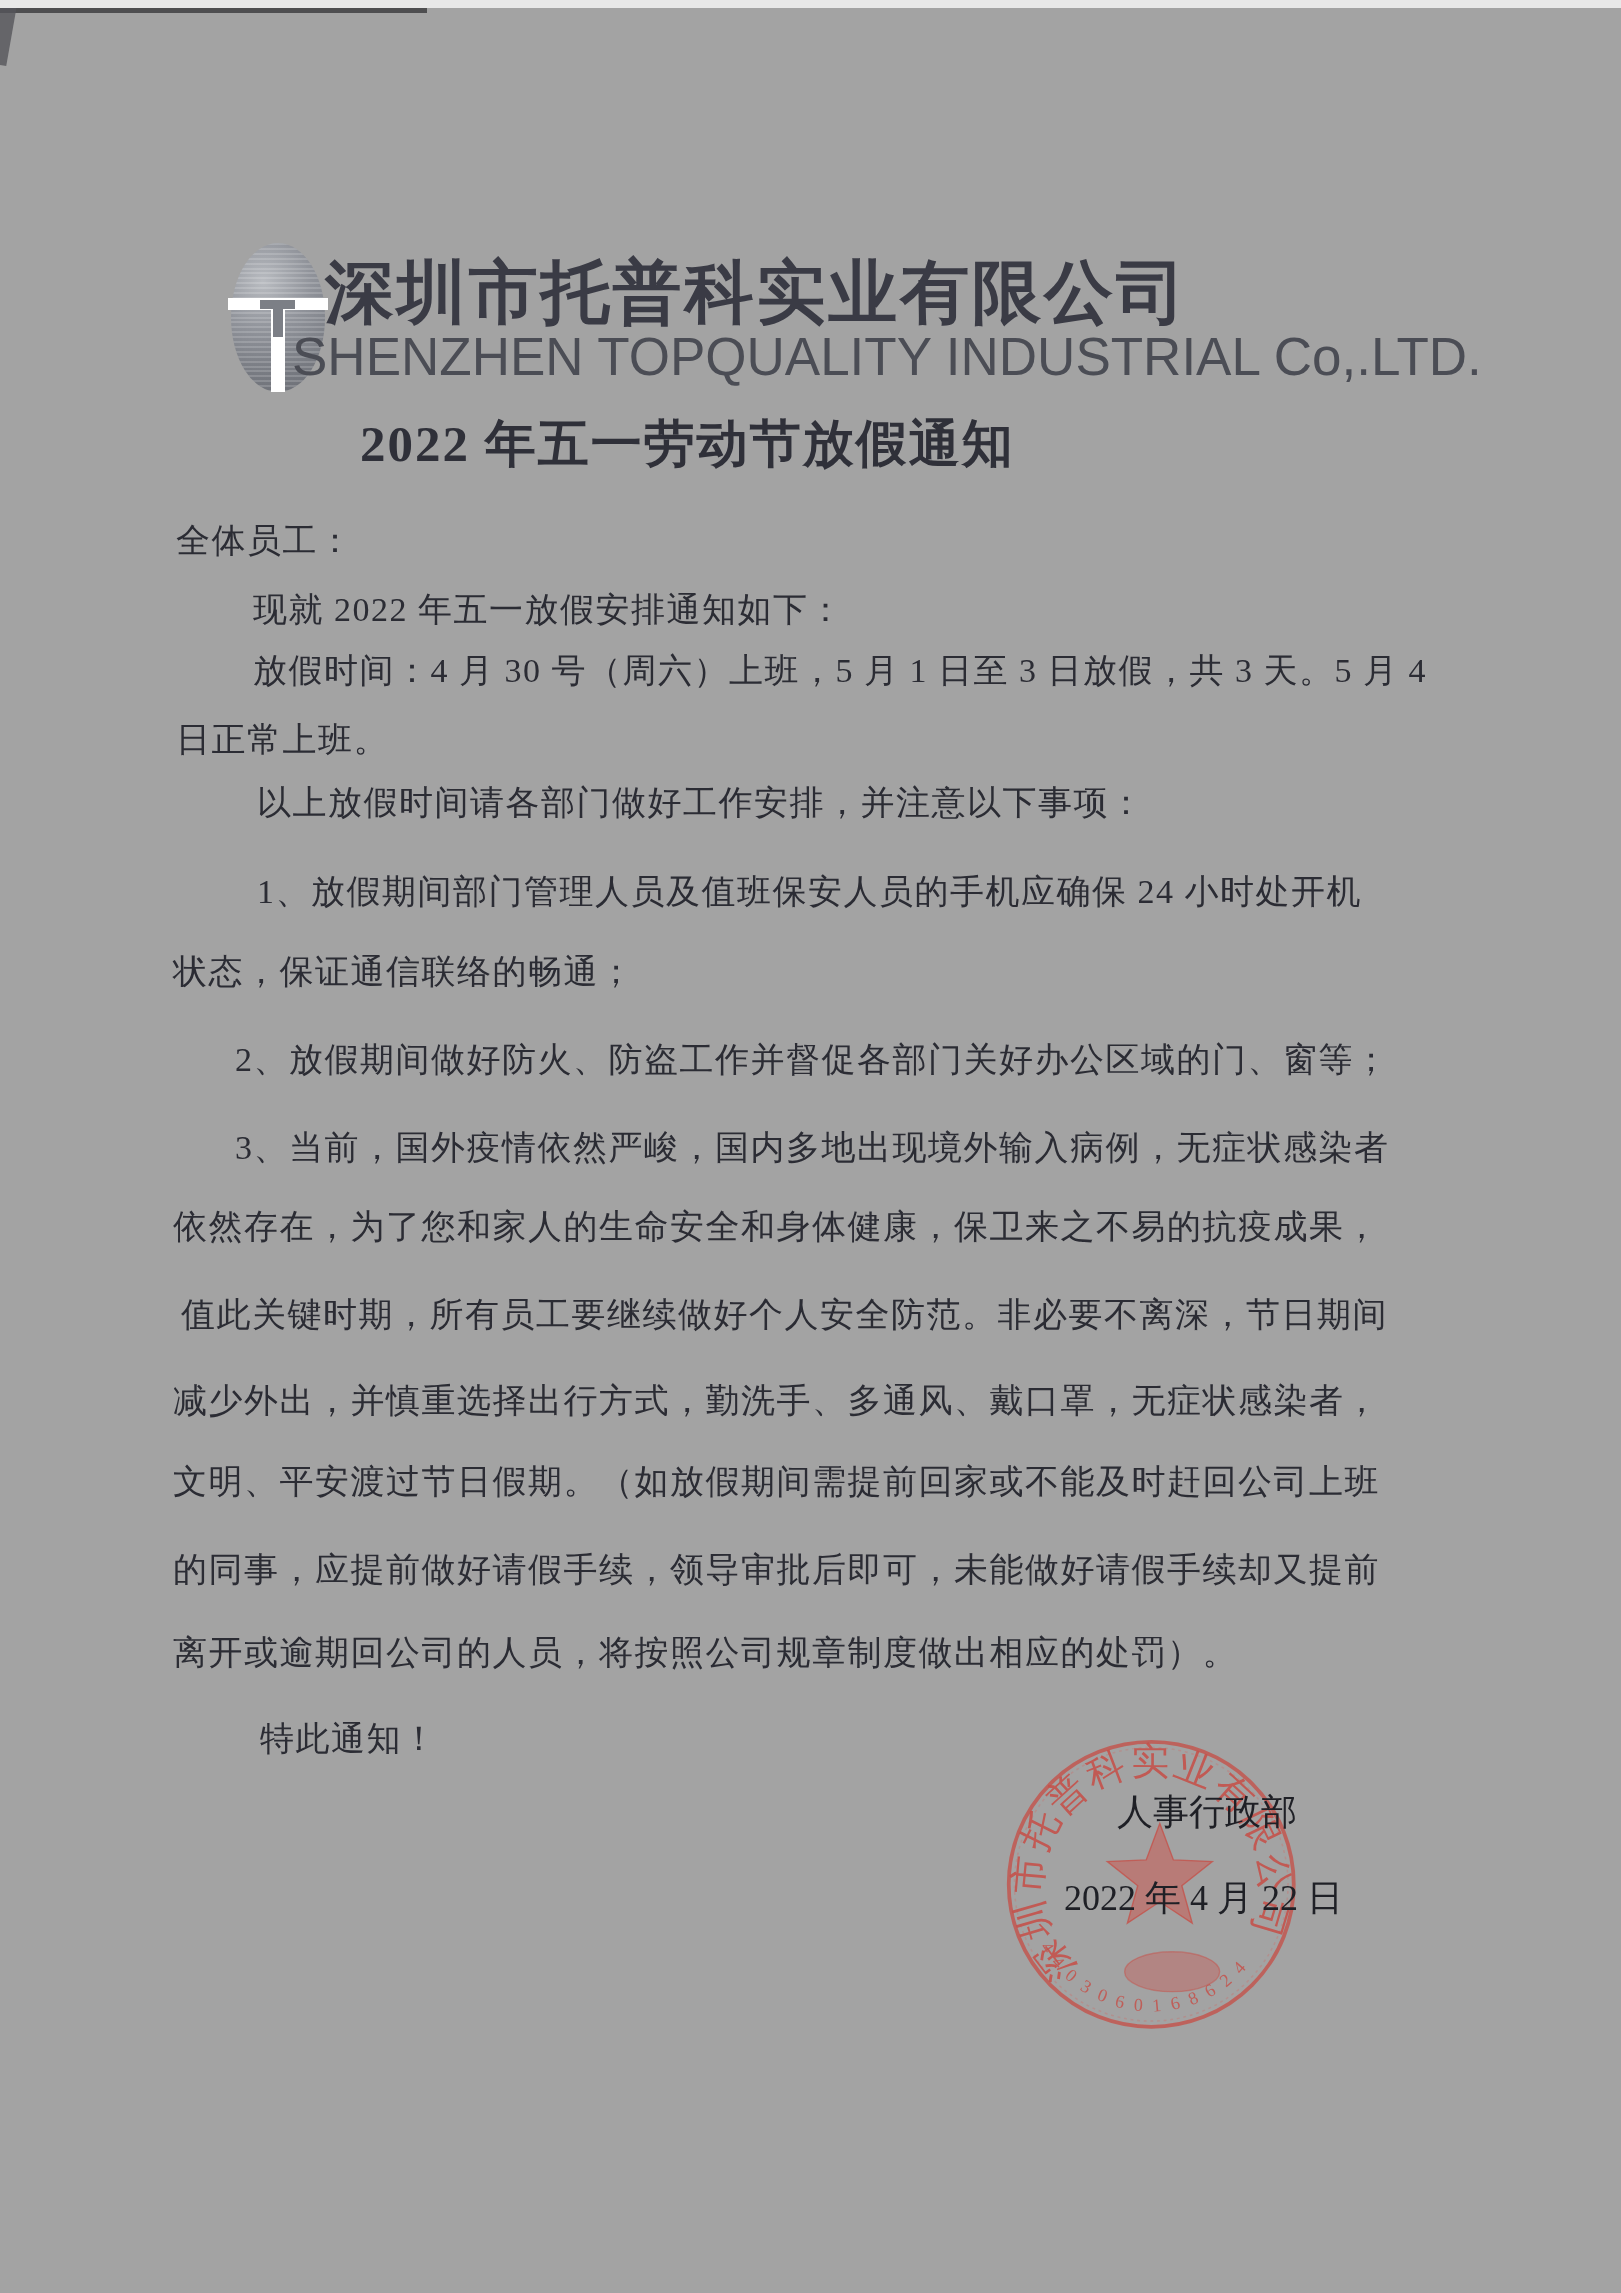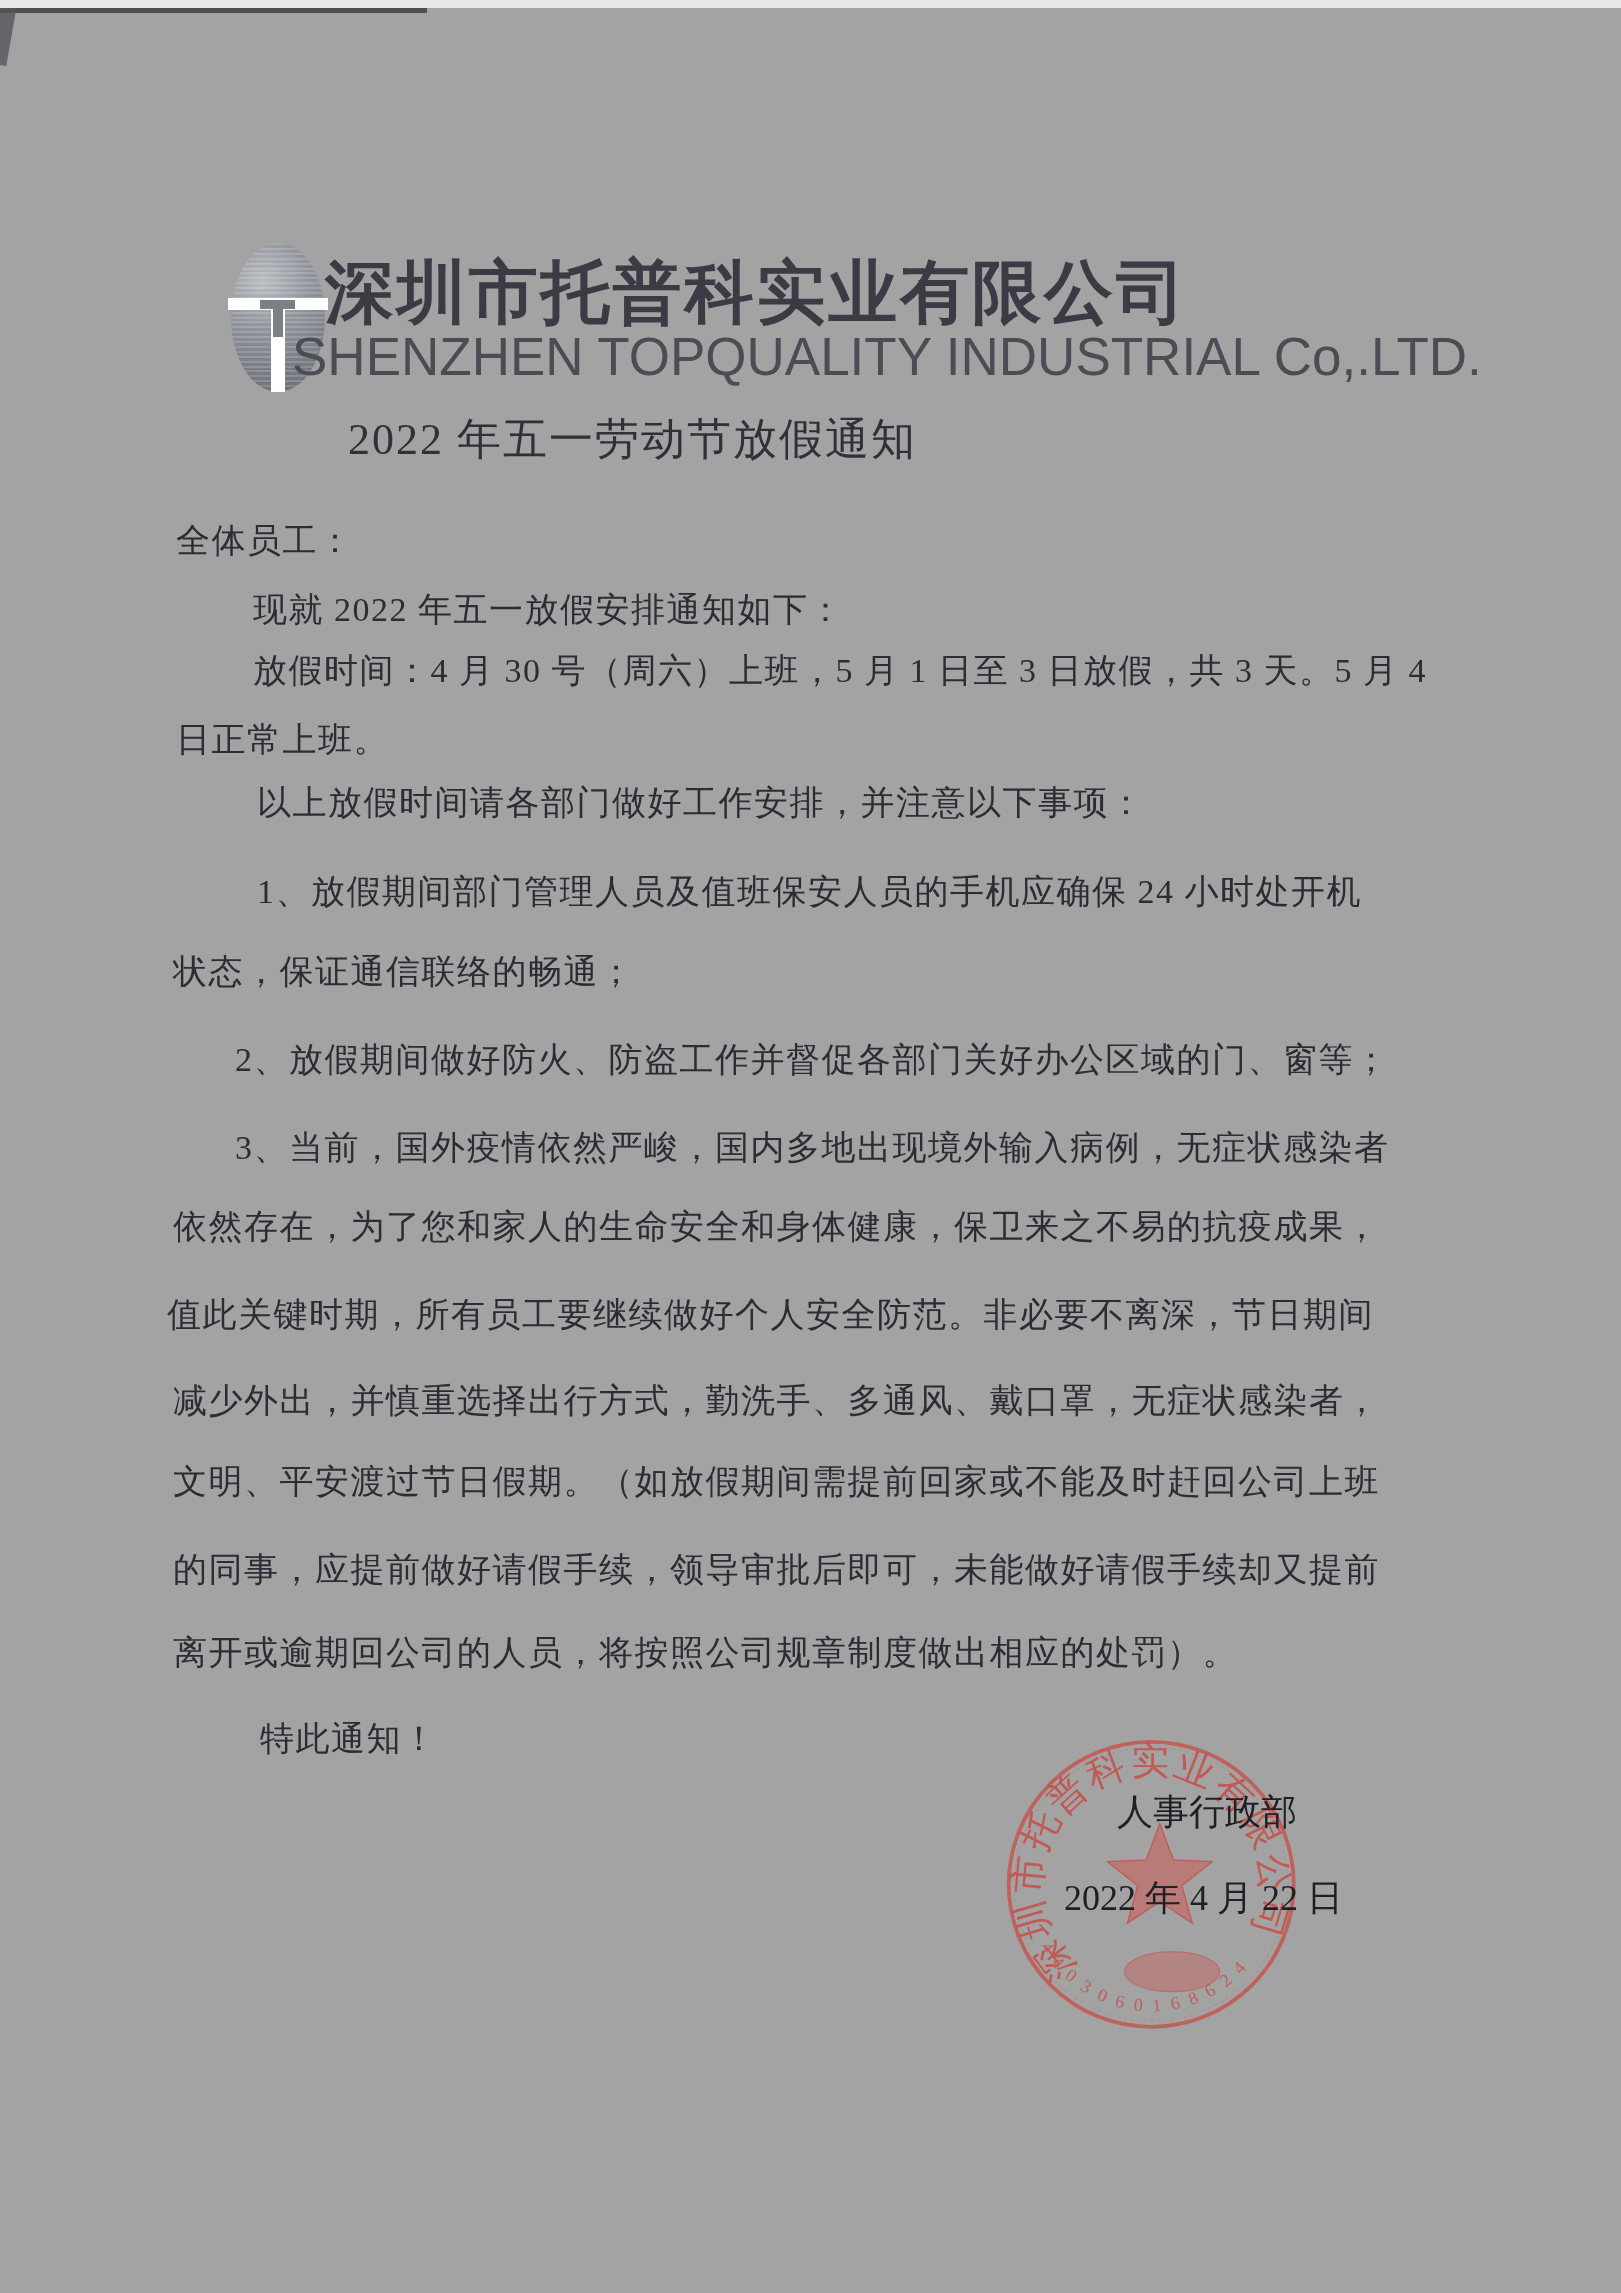--- a/index.html
+++ b/index.html
@@ -32,22 +32,22 @@
   .company-cn{
     position:absolute;left:325px;top:239px;
     font-size:69px;letter-spacing:2.9px;font-weight:700;color:#3a3b45;white-space:nowrap;
   }
   .company-en{
     position:absolute;left:292px;top:318px;
     font-family:"Liberation Sans","DejaVu Sans",sans-serif;
     font-size:53px;color:#4b4d55;letter-spacing:0px;white-space:nowrap;
   }
   .doc-title{
-    position:absolute;left:348px;top:402px;
-    font-size:44px;font-weight:400;letter-spacing:2px;color:#2f3039;white-space:nowrap;
+    position:absolute;left:360px;top:402px;
+    font-size:51px;font-weight:700;letter-spacing:2px;color:#2f3039;white-space:nowrap;
   }
   .bline{
     position:absolute;
     font-size:34px;letter-spacing:1.5px;white-space:nowrap;color:#2b2c34;text-align:right;
   }
   .sig{
     position:absolute;font-size:36px;color:#1f2026;white-space:nowrap;z-index:3;
   }
   .seal{position:absolute;left:1003px;top:1730px;width:306px;height:304px;z-index:2;opacity:.88;}
 </style>
@@ -74,21 +74,21 @@
   <div class="bline" style="left:176px;top:510px;">全体员工：</div>
   <div class="bline" style="left:253px;top:579px;">现就 2022 年五一放假安排通知如下：</div>
   <div class="bline" style="left:253px;top:640px;">放假时间：4 月 30 号（周六）上班，5 月 1 日至 3 日放假，共 3 天。5 月 4</div>
   <div class="bline" style="left:176px;top:709px;">日正常上班。</div>
   <div class="bline" style="left:257px;top:772px;">以上放假时间请各部门做好工作安排，并注意以下事项：</div>
   <div class="bline" style="left:257px;top:861px;">1、放假期间部门管理人员及值班保安人员的手机应确保 24 小时处开机</div>
   <div class="bline" style="left:173px;top:941px;">状态，保证通信联络的畅通；</div>
   <div class="bline" style="left:235px;top:1029px;">2、放假期间做好防火、防盗工作并督促各部门关好办公区域的门、窗等；</div>
   <div class="bline" style="left:235px;top:1117px;">3、当前，国外疫情依然严峻，国内多地出现境外输入病例，无症状感染者</div>
   <div class="bline" style="left:173px;top:1196px;">依然存在，为了您和家人的生命安全和身体健康，保卫来之不易的抗疫成果，</div>
-  <div class="bline" style="left:167px;top:1284px;">值此关键时期，所有员工要继续做好个人安全防范。非必要不离深，节日期间</div>
+  <div class="bline" style="left:181px;top:1284px;">值此关键时期，所有员工要继续做好个人安全防范。非必要不离深，节日期间</div>
   <div class="bline" style="left:173px;top:1370px;">减少外出，并慎重选择出行方式，勤洗手、多通风、戴口罩，无症状感染者，</div>
   <div class="bline" style="left:173px;top:1451px;">文明、平安渡过节日假期。（如放假期间需提前回家或不能及时赶回公司上班</div>
   <div class="bline" style="left:173px;top:1539px;">的同事，应提前做好请假手续，领导审批后即可，未能做好请假手续却又提前</div>
   <div class="bline" style="left:173px;top:1622px;">离开或逾期回公司的人员，将按照公司规章制度做出相应的处罚）。</div>
   <div class="bline" style="left:260px;top:1708px;">特此通知！</div>
 
   <svg class="seal" viewBox="0 0 320 320" xmlns="http://www.w3.org/2000/svg">
     <defs>
       <path id="arcTop" d="M 80.4 242.9 A 116 116 0 1 1 229.6 242.9" fill="none"></path>
       <path id="arcBottom" d="M 33.6 210.6 A 134 134 0 0 0 276.4 210.6" fill="none"></path>

